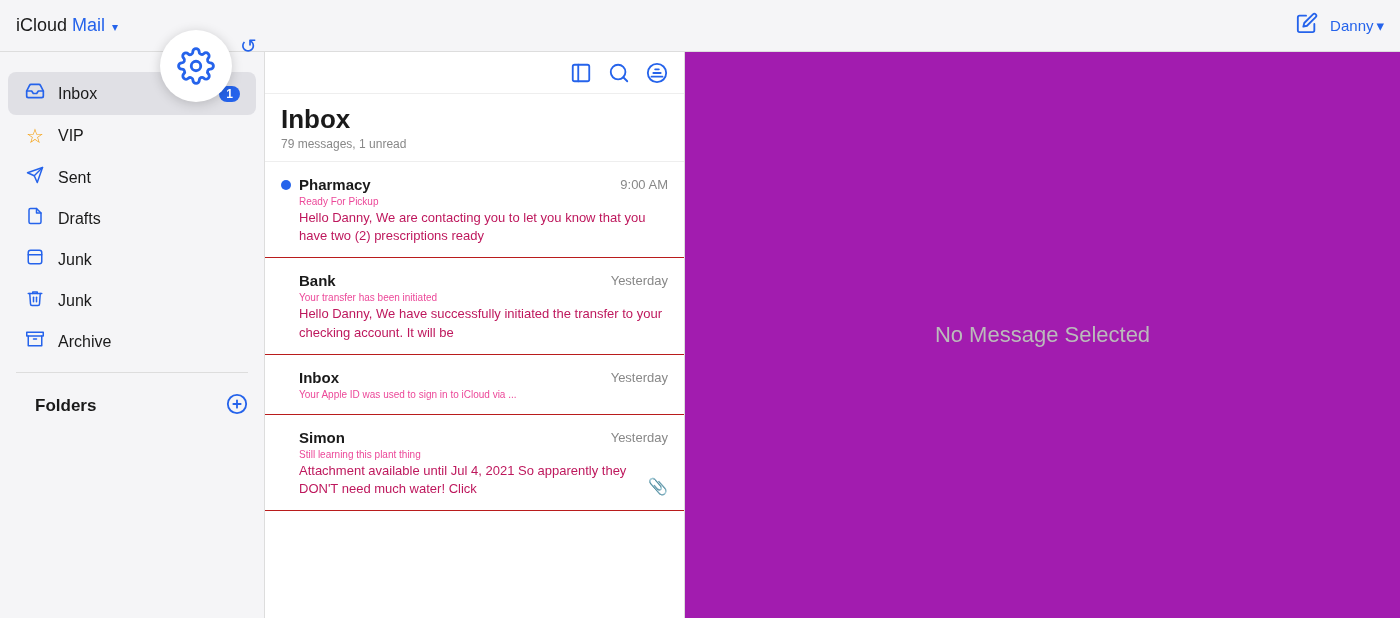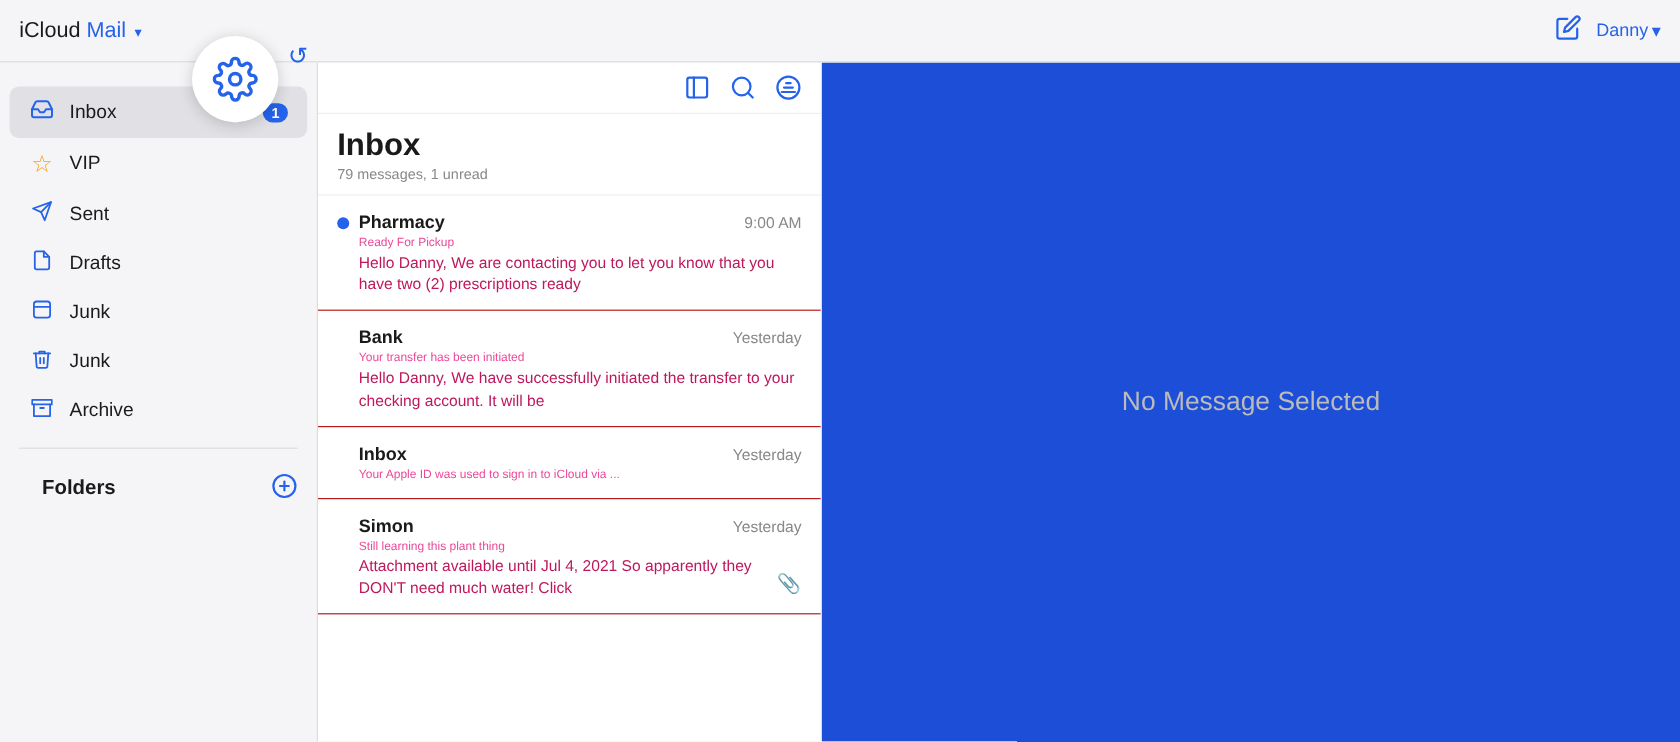--- a/index.html
+++ b/index.html
@@ -264,21 +264,21 @@
       position: absolute;
       right: 16px;
       bottom: 14px;
       font-size: 16px;
       color: #888;
     }
 
     
     .detail-panel {
       flex: 1;
-      background: #1d4ed8;
+      background: #a21caf;
       display: flex;
       align-items: center;
       justify-content: center;
     }
     .no-message-text {
       font-size: 22px;
       color: #bbb;
       font-weight: 400;
     }
   </style>

